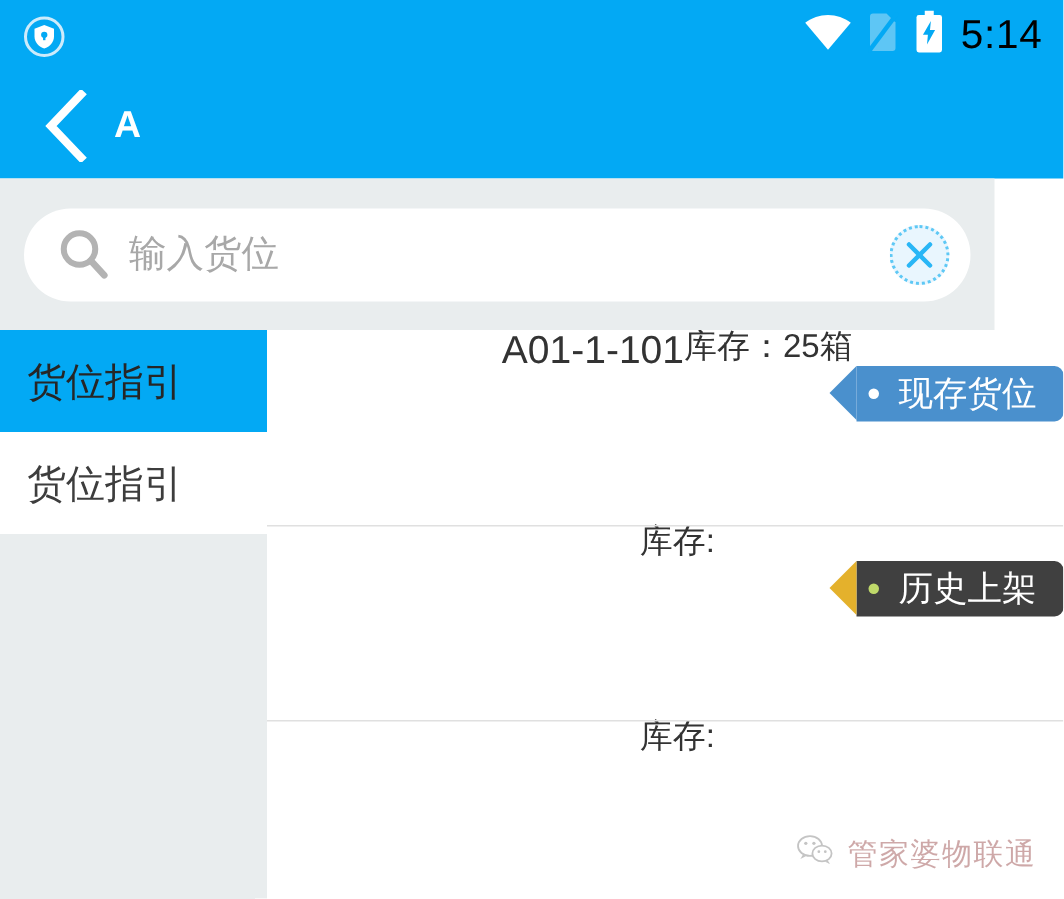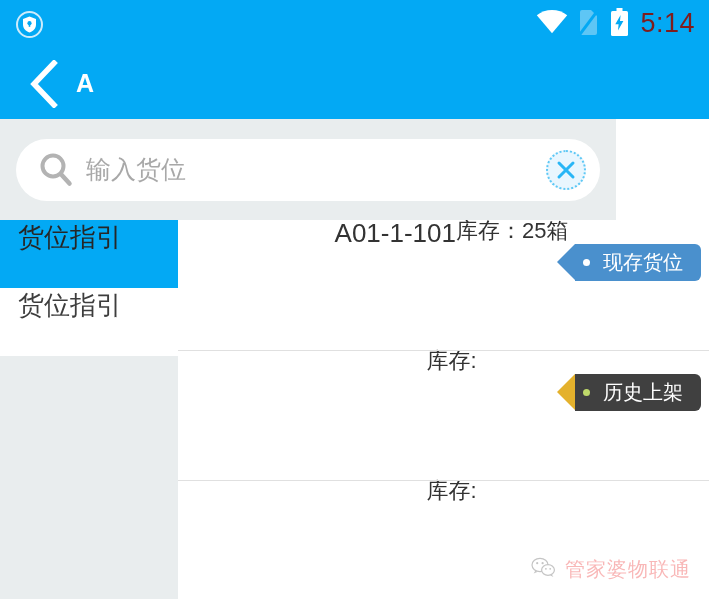--- a/index.html
+++ b/index.html
@@ -50,21 +50,21 @@
     border: 2px solid #cdebfb;
     display: flex;
     align-items: center;
     justify-content: center;
     box-sizing: border-box;
   }
   .icon-wifi { display: block; }
   .icon-sim { display: block; }
   .icon-batt { display: block; }
   .sb-time {
-    color: #7f1d1d;
+    color: #000000;
     font-size: 27px;
     font-weight: 400;
     letter-spacing: 0.5px;
     line-height: 1;
     padding-bottom: 2px;
   }
 
   
   .appbar {
     position: absolute;
@@ -89,21 +89,21 @@
     font-size: 25px;
     font-weight: bold;
     margin-left: 10px;
     line-height: 1;
   }
 
   
   .search-band {
     position: absolute;
     top: 119px; left: 0;
-    width: 616px;
+    width: 663px;
     height: 101px;
     background: #e9edee;
     display: flex;
     align-items: center;
     box-sizing: border-box;
     padding: 0 16px;
   }
   .search-box {
     flex: 1 1 auto;
     height: 62px;
@@ -160,21 +160,21 @@
   .sidebar {
     width: 178px;
     flex: 0 0 178px;
     background: #e9edee;
     display: flex;
     flex-direction: column;
   }
   .side-item {
     height: 68px;
     display: flex;
-    align-items: flex-start;
+    align-items: center;
     padding-left: 18px;
     box-sizing: border-box;
     font-size: 26px;
     color: #3d3d3d;
     background: #ffffff;
     cursor: pointer;
   }
   .side-item.active {
     background: #03a9f4;
     color: #262626;
@@ -214,29 +214,29 @@
     margin-bottom: 34px;
   }
   .row-stock {
     font-size: 22px;
     color: #333333;
     line-height: 1;
   }
 
   .tag {
     position: absolute;
-    right: 8px;
+    right: 0;
     top: 24px;
     height: 37px;
     display: flex;
     align-items: center;
     padding: 0 18px 0 8px;
     box-sizing: border-box;
     color: #ffffff;
-    font-size: 20px;
+    font-size: 23px;
     border-radius: 0 6px 6px 0;
     white-space: nowrap;
   }
   .tag .tag-dot {
     width: 7px; height: 7px;
     border-radius: 50%;
     background: #ffffff;
     margin-right: 13px;
     flex: 0 0 auto;
   }
@@ -264,21 +264,21 @@
     right: 18px;
     bottom: 16px;
     display: flex;
     align-items: center;
     gap: 8px;
     opacity: 0.38;
     pointer-events: none;
   }
   .watermark .wm-text {
     font-size: 20px;
-    color: #ef4444;
+    color: #7f1d1d;
     letter-spacing: 1px;
   }
 </style>
 </head>
 <body>
 
 <div id="app">
 
   <div class="statusbar">
     <div class="sb-left">

